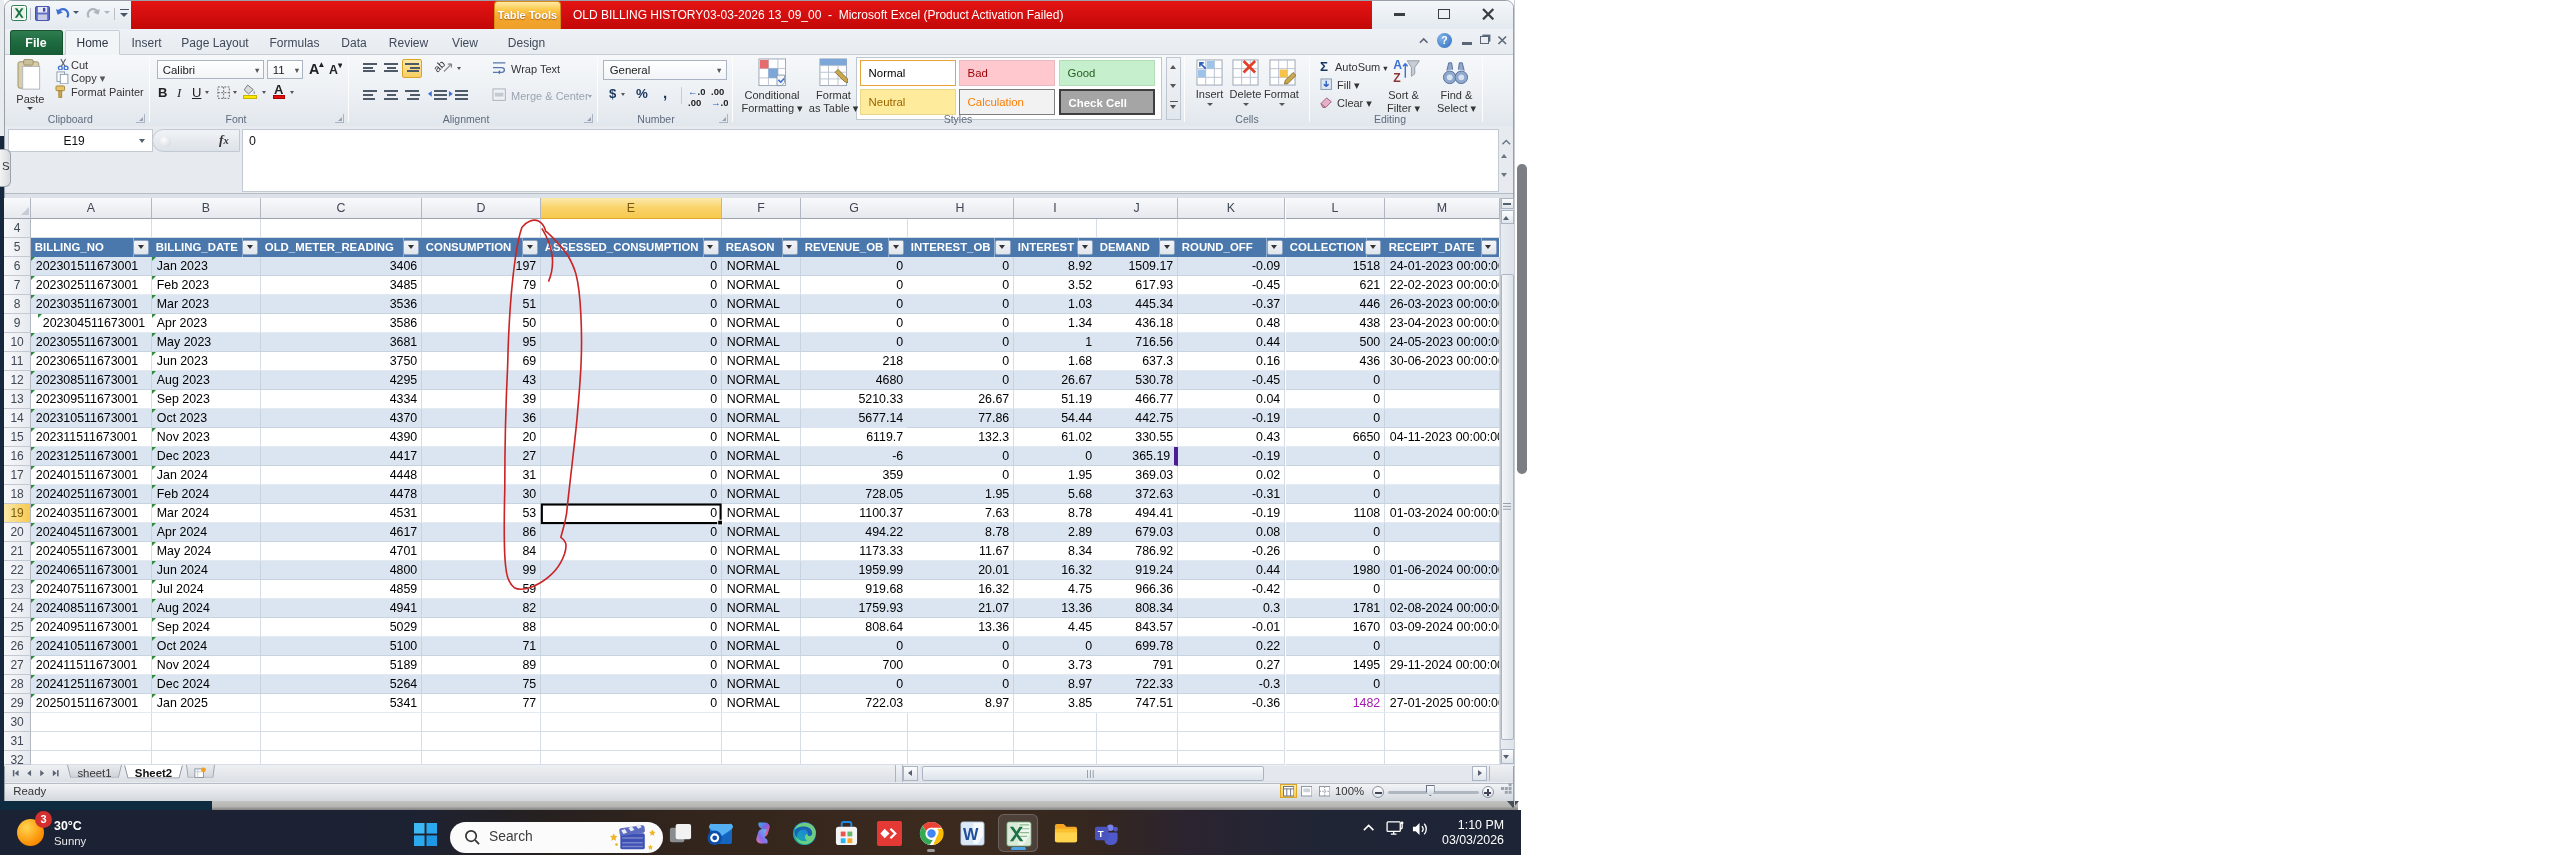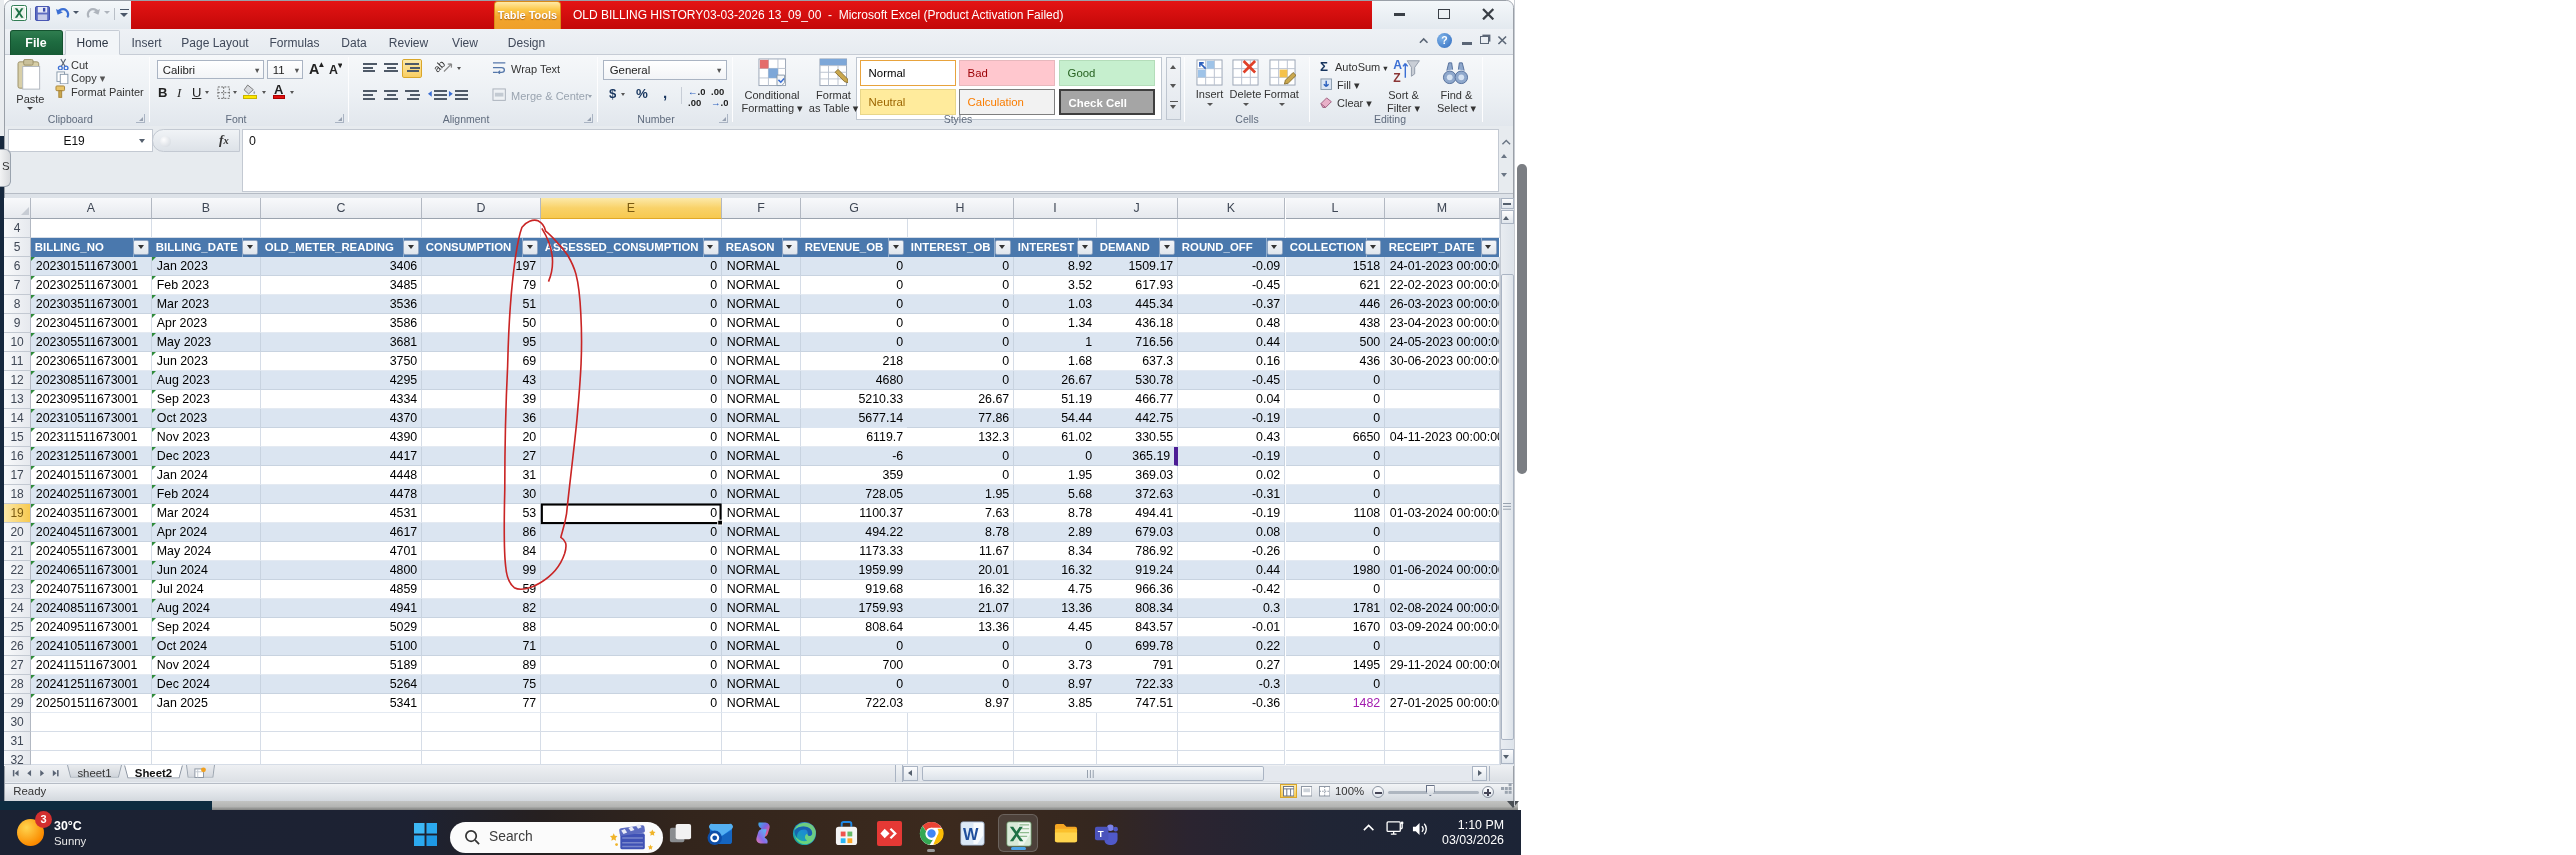--- a/index.html
+++ b/index.html
@@ -460,21 +460,21 @@
     <div class="ab tt" style="left:422px;top:295px;width:119px;height:19px;background:#dbe5f1;border-right:1px solid #c8d3e0;border-bottom:1px solid #c8d3e0;text-align:right;padding-right:3.8px;font-size:12.4px;color:#000;line-height:18px">51</div>
     <div class="ab tt" style="left:541px;top:295px;width:181px;height:19px;background:#dbe5f1;border-right:1px solid #c8d3e0;border-bottom:1px solid #c8d3e0;text-align:right;padding-right:3.8px;font-size:12.4px;color:#000;line-height:18px">0</div>
     <div class="ab tt" style="left:722px;top:295px;width:79px;height:19px;background:#dbe5f1;border-right:1px solid #c8d3e0;border-bottom:1px solid #c8d3e0;text-align:left;padding-left:4.8px;font-size:12.4px;color:#000;line-height:18px">NORMAL</div>
     <div class="ab tt" style="left:801px;top:295px;width:107px;height:19px;background:#dbe5f1;border-right:1px solid #c8d3e0;border-bottom:1px solid #c8d3e0;text-align:right;padding-right:3.8px;font-size:12.4px;color:#000;line-height:18px">0</div>
     <div class="ab tt" style="left:907px;top:295px;width:107px;height:19px;background:#dbe5f1;border-right:1px solid #c8d3e0;border-bottom:1px solid #c8d3e0;text-align:right;padding-right:3.8px;font-size:12.4px;color:#000;line-height:18px">0</div>
     <div class="ab tt" style="left:1014px;top:295px;width:83px;height:19px;background:#dbe5f1;border-right:1px solid #c8d3e0;border-bottom:1px solid #c8d3e0;text-align:right;padding-right:3.8px;font-size:12.4px;color:#000;line-height:18px">1.03</div>
     <div class="ab tt" style="left:1096px;top:295px;width:82px;height:19px;background:#dbe5f1;border-right:1px solid #c8d3e0;border-bottom:1px solid #c8d3e0;text-align:right;padding-right:3.8px;font-size:12.4px;color:#000;line-height:18px">445.34</div>
     <div class="ab tt" style="left:1178px;top:295px;width:107px;height:19px;background:#dbe5f1;border-right:1px solid #c8d3e0;border-bottom:1px solid #c8d3e0;text-align:right;padding-right:3.8px;font-size:12.4px;color:#000;line-height:18px">-0.37</div>
     <div class="ab tt" style="left:1286px;top:295px;width:99px;height:19px;background:#dbe5f1;border-right:1px solid #c8d3e0;border-bottom:1px solid #c8d3e0;text-align:right;padding-right:3.8px;font-size:12.4px;color:#000;line-height:18px">446</div>
     <div class="ab tt" style="left:1385px;top:295px;width:115px;height:19px;background:#dbe5f1;border-right:1px solid #c8d3e0;border-bottom:1px solid #c8d3e0;text-align:left;padding-left:4.8px;font-size:12.4px;color:#000;line-height:18px">26-03-2023 00:00:00</div>
-    <div class="ab tt" style="left:31px;top:314px;width:121px;height:19px;background:#ffffff;border-right:1px solid #d6dde7;border-bottom:1px solid #e4eaf2;text-align:left;padding-left:4.8px;font-size:12.4px;color:#000;line-height:18px"><i style="position:absolute;left:0;top:0;width:0;height:0;border-top:4.8px solid #2e8b3a;border-right:4.8px solid transparent"></i>202304511673001</div>
+    <div class="ab tt" style="left:38px;top:314px;width:121px;height:19px;background:#ffffff;border-right:1px solid #d6dde7;border-bottom:1px solid #e4eaf2;text-align:left;padding-left:4.8px;font-size:12.4px;color:#000;line-height:18px"><i style="position:absolute;left:0;top:0;width:0;height:0;border-top:4.8px solid #2e8b3a;border-right:4.8px solid transparent"></i>202304511673001</div>
     <div class="ab tt" style="left:152px;top:314px;width:109px;height:19px;background:#ffffff;border-right:1px solid #d6dde7;border-bottom:1px solid #e4eaf2;text-align:left;padding-left:4.8px;font-size:12.4px;color:#000;line-height:18px"><i style="position:absolute;left:0;top:0;width:0;height:0;border-top:4.8px solid #2e8b3a;border-right:4.8px solid transparent"></i>Apr 2023</div>
     <div class="ab tt" style="left:261px;top:314px;width:161px;height:19px;background:#ffffff;border-right:1px solid #d6dde7;border-bottom:1px solid #e4eaf2;text-align:right;padding-right:3.8px;font-size:12.4px;color:#000;line-height:18px">3586</div>
     <div class="ab tt" style="left:422px;top:314px;width:119px;height:19px;background:#ffffff;border-right:1px solid #d6dde7;border-bottom:1px solid #e4eaf2;text-align:right;padding-right:3.8px;font-size:12.4px;color:#000;line-height:18px">50</div>
     <div class="ab tt" style="left:541px;top:314px;width:181px;height:19px;background:#ffffff;border-right:1px solid #d6dde7;border-bottom:1px solid #e4eaf2;text-align:right;padding-right:3.8px;font-size:12.4px;color:#000;line-height:18px">0</div>
     <div class="ab tt" style="left:722px;top:314px;width:79px;height:19px;background:#ffffff;border-right:1px solid #d6dde7;border-bottom:1px solid #e4eaf2;text-align:left;padding-left:4.8px;font-size:12.4px;color:#000;line-height:18px">NORMAL</div>
     <div class="ab tt" style="left:801px;top:314px;width:107px;height:19px;background:#ffffff;border-right:1px solid #d6dde7;border-bottom:1px solid #e4eaf2;text-align:right;padding-right:3.8px;font-size:12.4px;color:#000;line-height:18px">0</div>
     <div class="ab tt" style="left:907px;top:314px;width:107px;height:19px;background:#ffffff;border-right:1px solid #d6dde7;border-bottom:1px solid #e4eaf2;text-align:right;padding-right:3.8px;font-size:12.4px;color:#000;line-height:18px">0</div>
     <div class="ab tt" style="left:1014px;top:314px;width:83px;height:19px;background:#ffffff;border-right:1px solid #d6dde7;border-bottom:1px solid #e4eaf2;text-align:right;padding-right:3.8px;font-size:12.4px;color:#000;line-height:18px">1.34</div>
     <div class="ab tt" style="left:1096px;top:314px;width:82px;height:19px;background:#ffffff;border-right:1px solid #d6dde7;border-bottom:1px solid #e4eaf2;text-align:right;padding-right:3.8px;font-size:12.4px;color:#000;line-height:18px">436.18</div>
     <div class="ab tt" style="left:1178px;top:314px;width:107px;height:19px;background:#ffffff;border-right:1px solid #d6dde7;border-bottom:1px solid #e4eaf2;text-align:right;padding-right:3.8px;font-size:12.4px;color:#000;line-height:18px">0.48</div>

